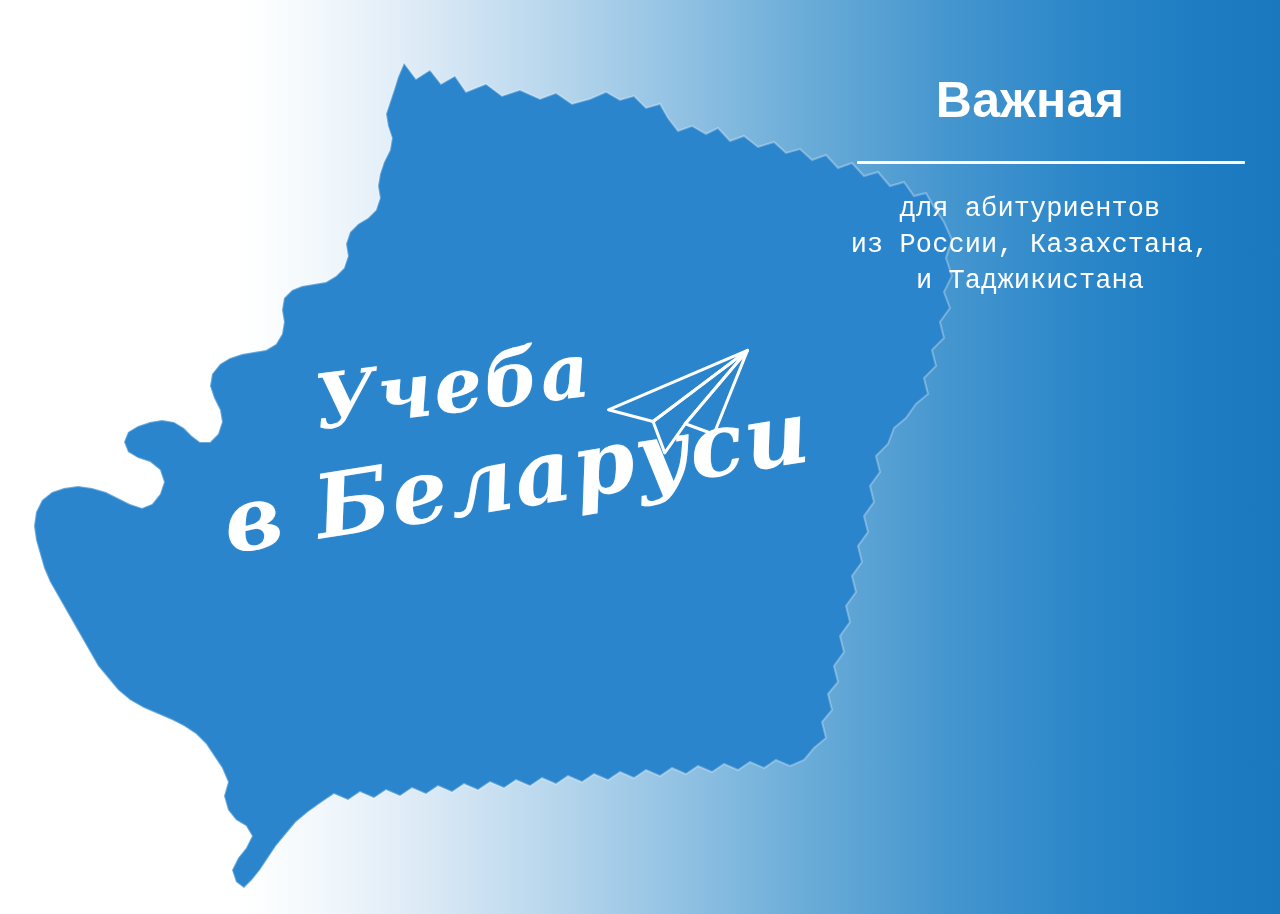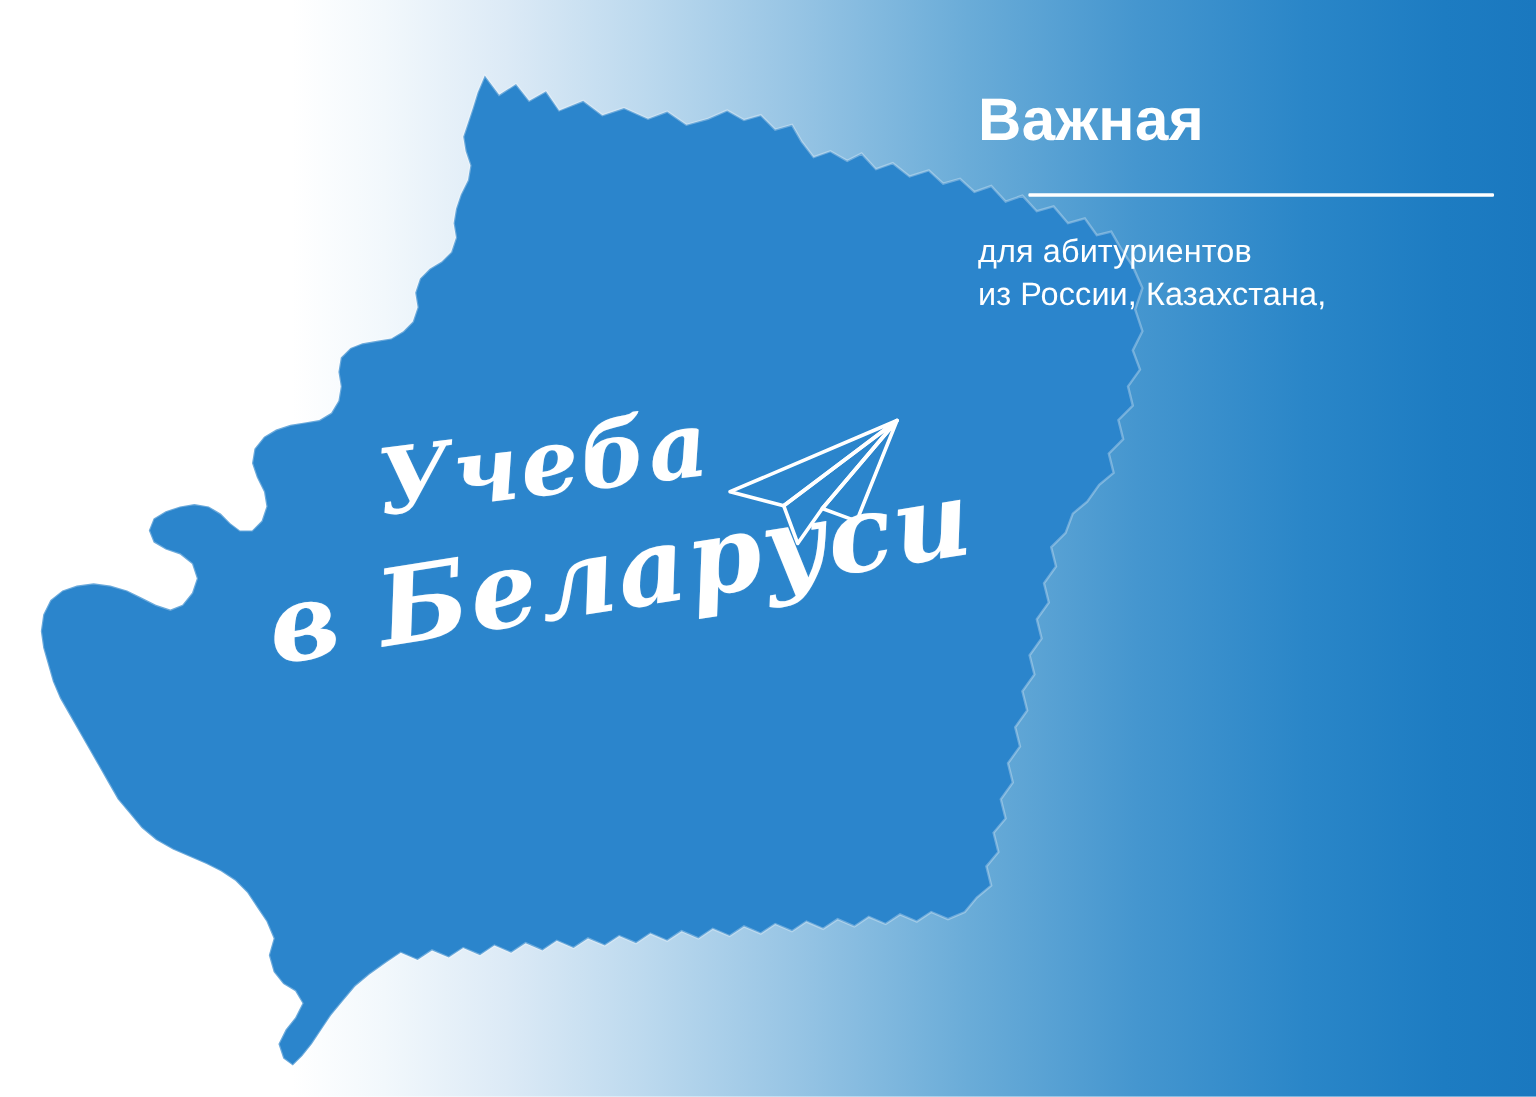--- a/index.html
+++ b/index.html
@@ -89,21 +89,21 @@
     height: 112px;
     transform: rotate(-3deg);
   }
 
   
   .info-column {
     position: absolute;
     right: 35px;
     top: 72px;
     width: 430px;
-    text-align: left;
+    text-align: center;
     color: #ffffff;
   }
   .headline {
     font-size: 50px;
     font-weight: 700;
     line-height: 1.14;
     letter-spacing: 0.3px;
     margin: 0;
   }
   .headline-line {
@@ -119,20 +119,21 @@
   }
   .subtitle {
     font-size: 27px;
     font-weight: 400;
     line-height: 1.33;
     letter-spacing: 0.1px;
     margin: 0;
   }
   .subtitle-line {
     display: block;
+    font-family: Liberation Mono, monospace;
   }
 </style>
 </head>
 <body>
 
 <div id="poster">
 
   <div id="map-layer">
     <svg id="map-svg" viewBox="0 0 1280 914" xmlns="http://www.w3.org/2000/svg" aria-hidden="true">
       <path fill="#2B85CC" stroke="rgba(255,255,255,0.30)" stroke-width="2" d="M 404 63
@@ -195,17 +196,18 @@
 
     <h1 class="headline">
       <span class="headline-line">Важная</span>
     </h1>
 
     <div class="divider"></div>
 
     <p class="subtitle">
       <span class="subtitle-line">для абитуриентов</span>
       <span class="subtitle-line">из России, Казахстана,</span>
+      <span class="subtitle-line">и Таджикистана</span>
     </p>
 
   </div>
 
 </div>
 
 </body></html>

